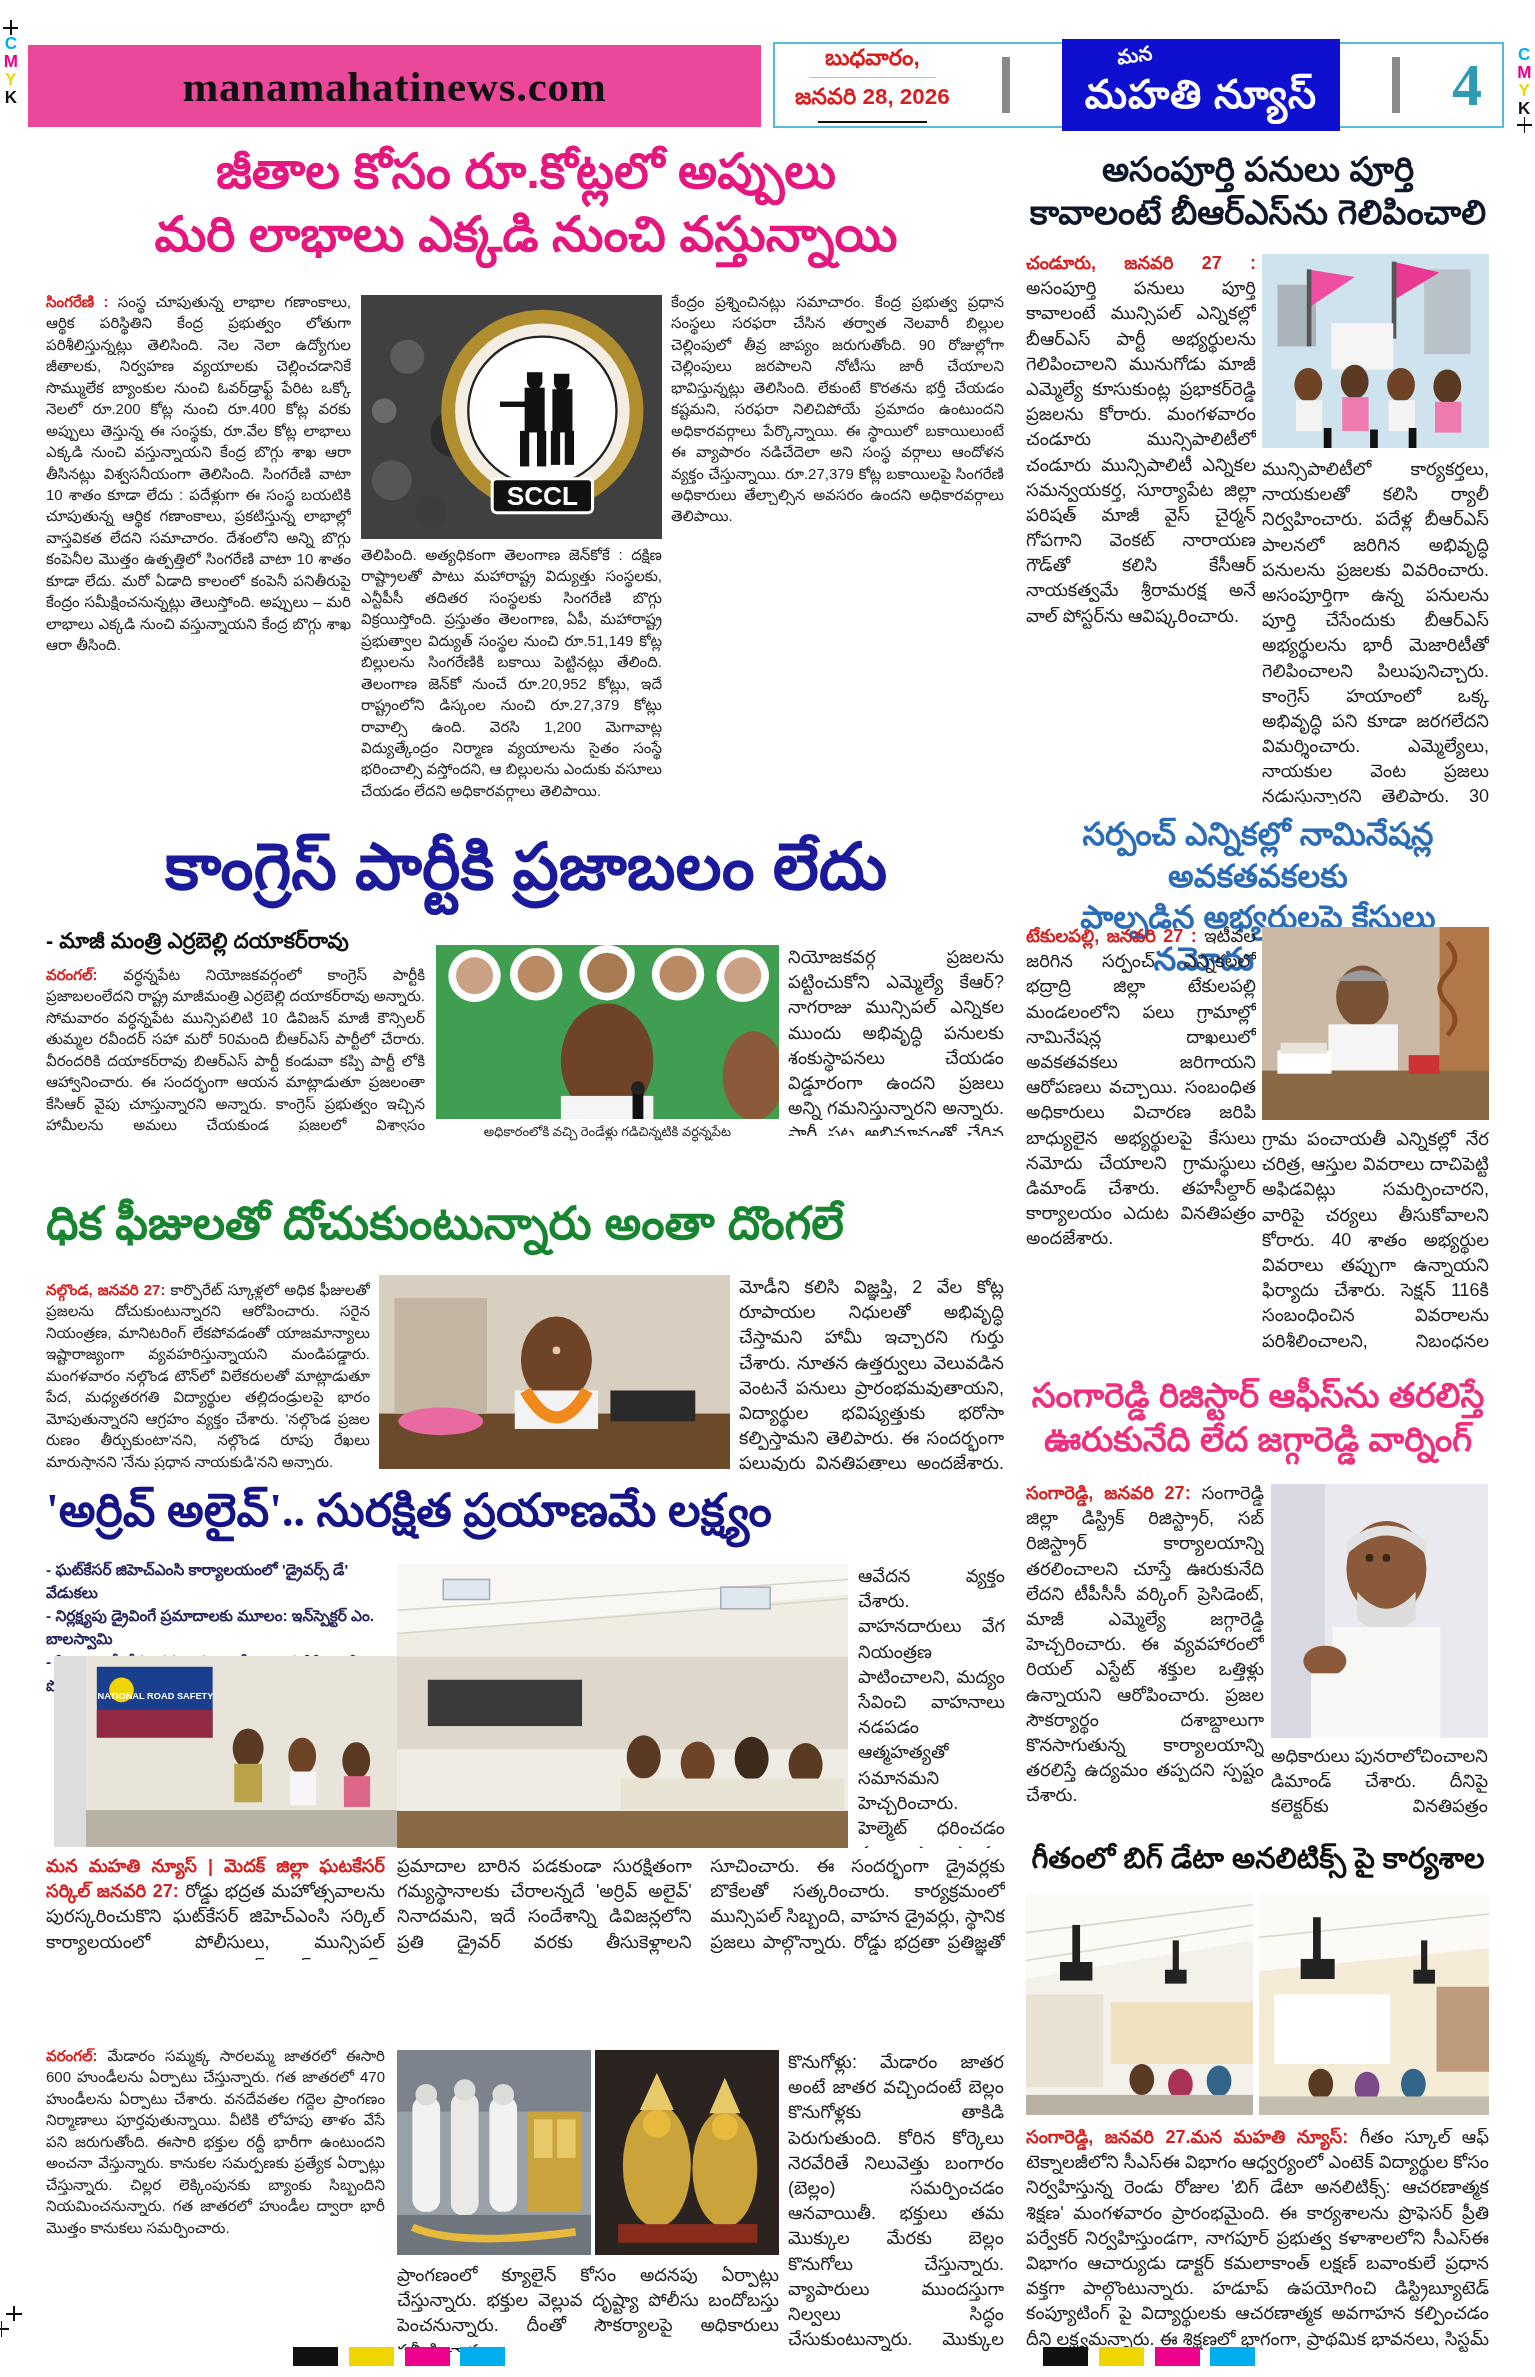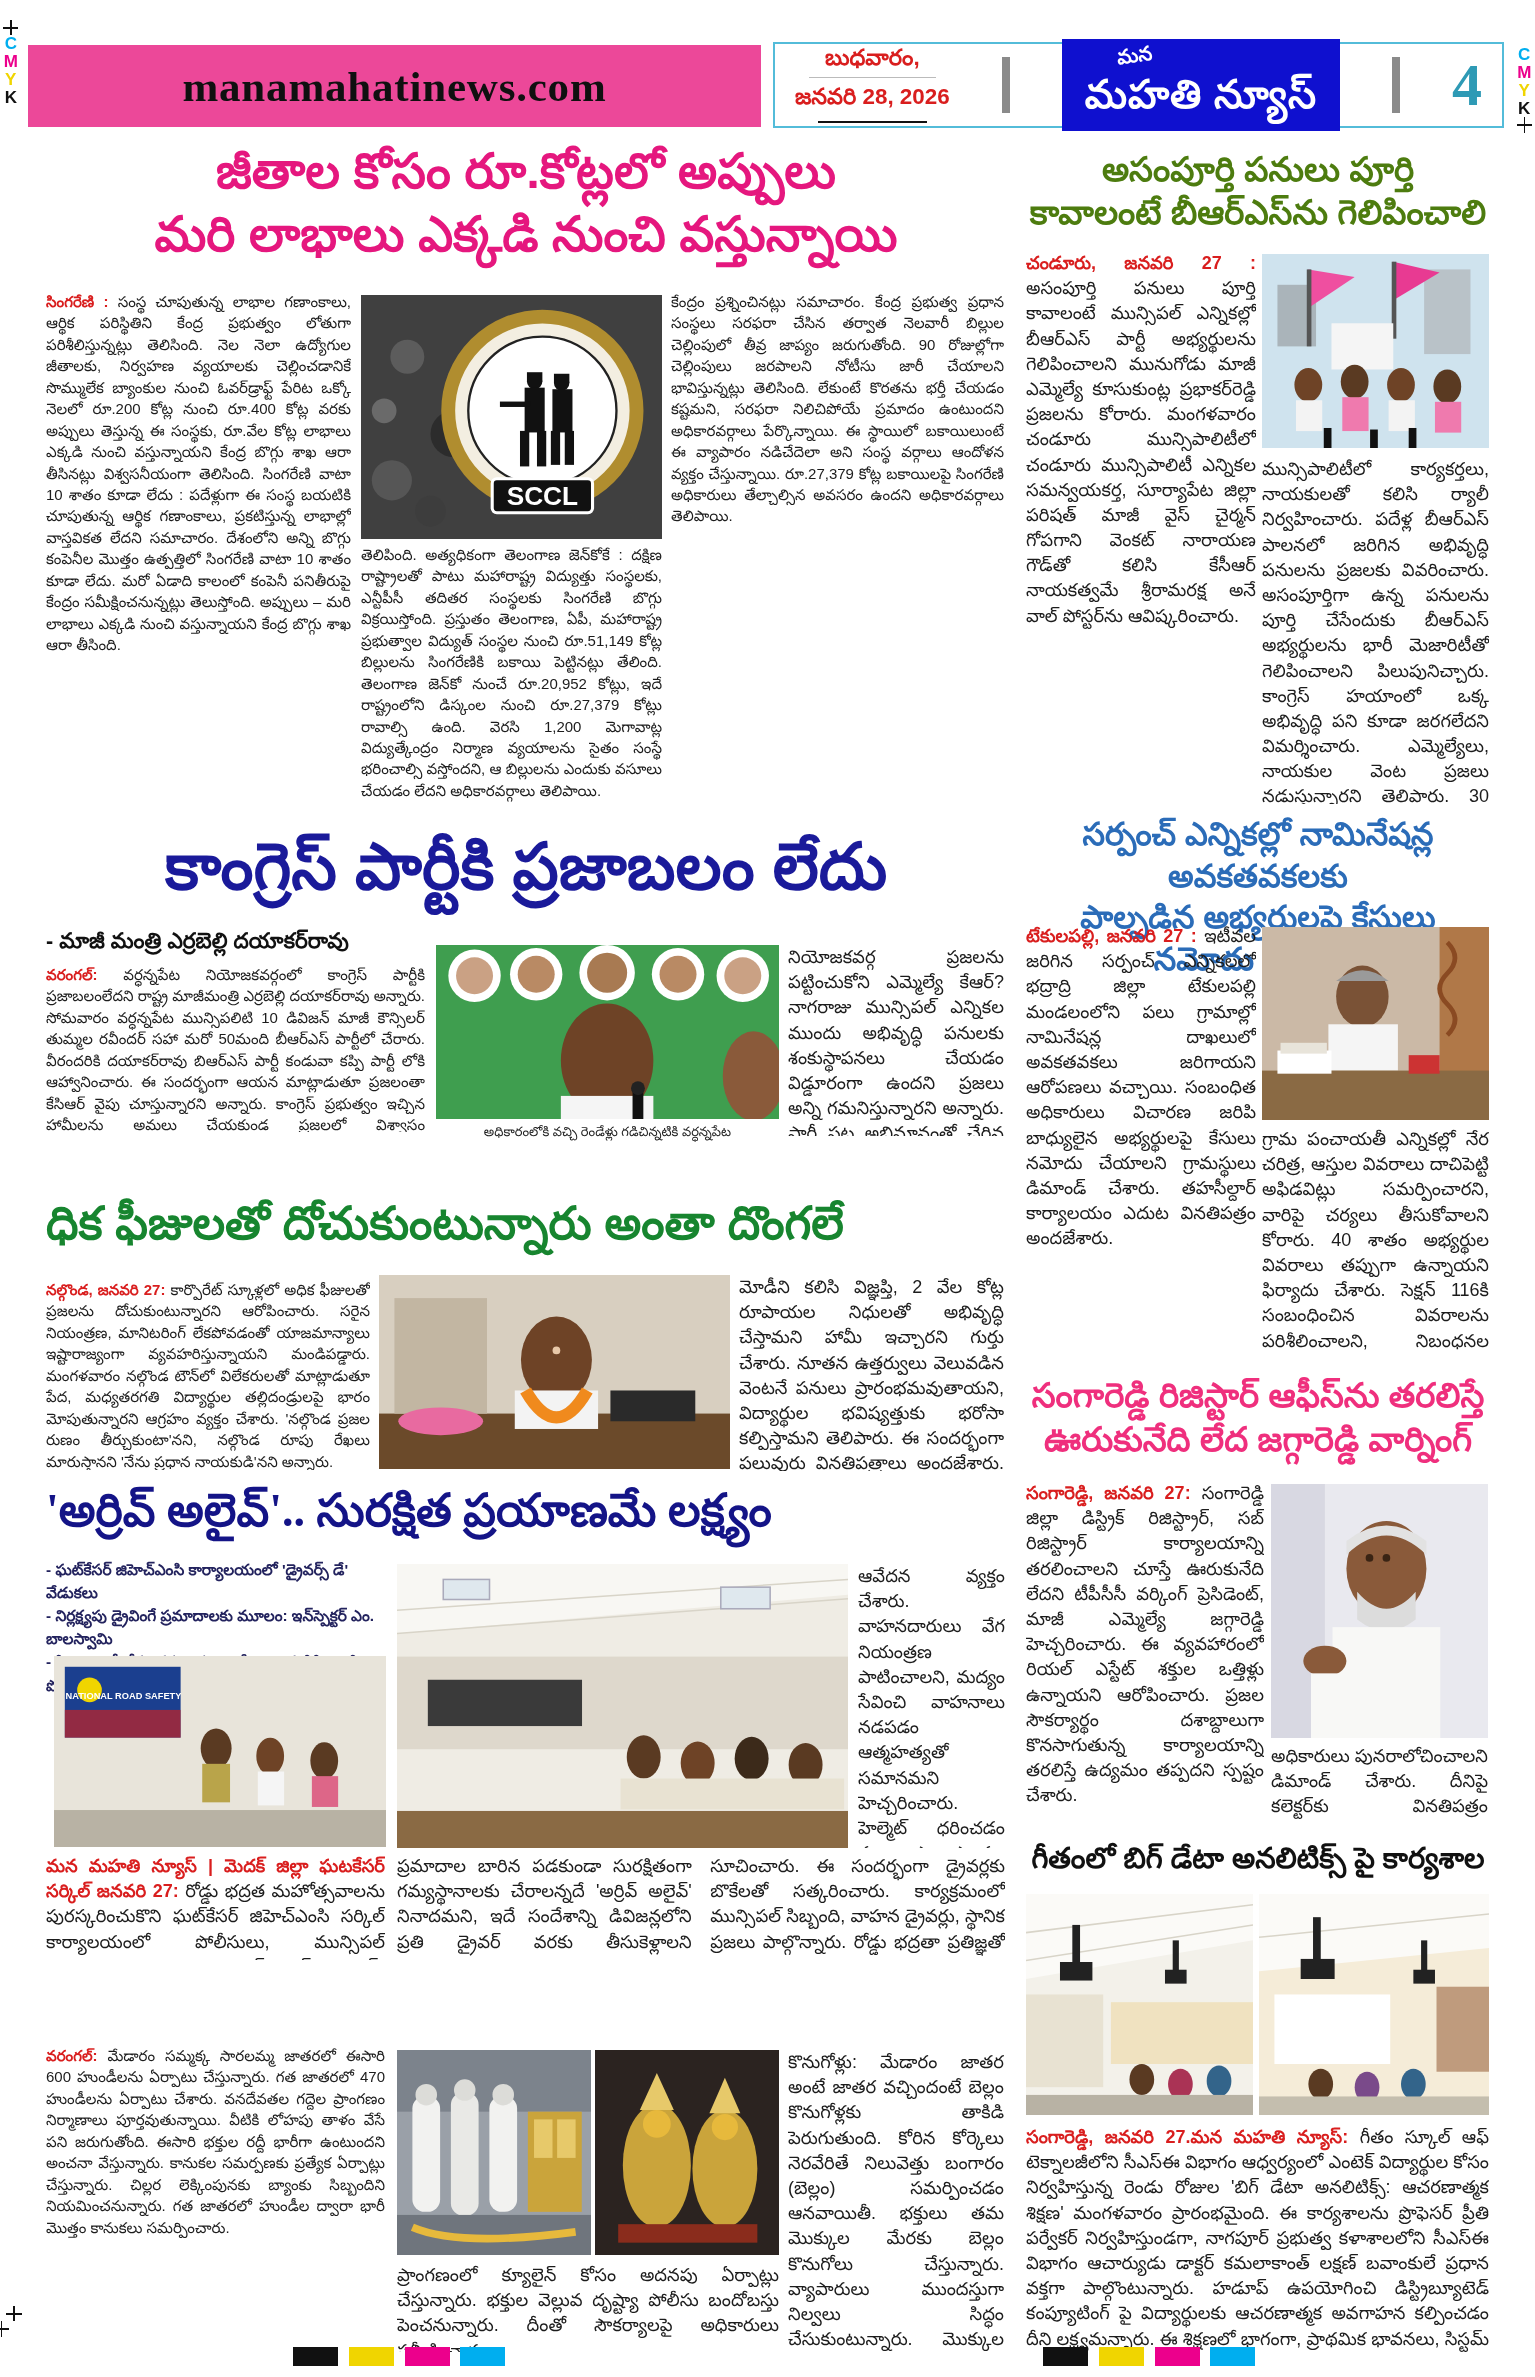--- a/index.html
+++ b/index.html
@@ -18,21 +18,21 @@
   .brand-top{display:block;font-size:20px;font-weight:bold;transform:rotate(-8deg);margin-left:-131px;}
   .brand-main{display:block;font-size:40px;font-weight:bold;letter-spacing:0.8px;}
   .page-num{color:#2e9ab5;font-size:60px;font-weight:bold;font-family:"Liberation Serif", serif;}
   
   .hl{font-weight:bold;line-height:1.28;letter-spacing:0;}
   .hl-a{color:#e5177e;font-size:49px;text-align:center;}
   .hl-b{color:#1a1a9a;font-size:65px;text-align:center;line-height:1.1;}
   .hl-c{color:#17852f;font-size:46px;text-align:left;}
   .hl-d{color:#141487;font-size:46px;text-align:left;font-family:Liberation Serif, serif;}
   .hl-e{color:#e8420f;font-size:49px;text-align:left;}
-  .hl-r1{color:#4d7c0f;font-size:34px;text-align:center;line-height:1.25;}
+  .hl-r1{color:#0f172a;font-size:34px;text-align:center;line-height:1.25;}
   .hl-r2{color:#2b6cb8;font-size:32px;text-align:center;line-height:1.3;}
   .hl-r3{color:#ef2f7d;font-size:34px;text-align:center;line-height:1.3;}
   .hl-r4{color:#111111;font-size:29px;text-align:center;}
   
   .bt{font-size:15px;line-height:1.43;text-align:justify;overflow:hidden;}
   .bt-sm{font-size:18px;line-height:1.4;text-align:justify;overflow:hidden;}
   .dateline{color:#d91e1e;font-weight:bold;}
   .byline{font-weight:bold;font-size:21.6px;color:#111111;}
   .bullet-line{font-size:15.4px;font-weight:bold;color:#23235e;line-height:1.5;}
   .caption{font-size:13px;line-height:1.3;color:#222;}
@@ -182,21 +182,21 @@
   <p class="abs bt-sm" style="left:739px;top:1275px;width:265px;height:196px;margin:0;">
     <span>మోడీని కలిసి విజ్ఞప్తి, 2 వేల కోట్ల రూపాయల నిధులతో అభివృద్ధి చేస్తామని హామీ ఇచ్చారని గుర్తు చేశారు. నూతన ఉత్తర్వులు వెలువడిన వెంటనే పనులు ప్రారంభమవుతాయని, విద్యార్థుల భవిష్యత్తుకు భరోసా కల్పిస్తామని తెలిపారు. ఈ సందర్భంగా పలువురు వినతిపత్రాలు అందజేశారు. పాఠశాలల్లో వసతుల కల్పనకు చర్యలు తీసుకుంటామని హామీ ఇచ్చారు. చదువుల వ్యాపారం మానుకోవాలని హెచ్చరించారు.</span>
   </p>
 
   <div class="abs hl hl-d" style="left:46px;top:1482px;width:960px;">'అర్రివ్ అలైవ్'.. సురక్షిత ప్రయాణమే లక్ష్యం</div>
   <div class="abs" style="left:46px;top:1558px;width:355px;">
     <div class="bullet-line">- ఘట్‌కేసర్ జిహెచ్ఎంసి కార్యాలయంలో 'డ్రైవర్స్ డే' వేడుకలు</div>
     <div class="bullet-line">- నిర్లక్ష్యపు డ్రైవింగే ప్రమాదాలకు మూలం: ఇన్‌స్పెక్టర్ ఎం. బాలస్వామి</div>
     <div class="bullet-line">- సిబ్బందితో రోడ్డు భద్రతా ప్రతిజ్ఞ చేయించిన డిసి వాణి, పోలీసులు</div>
   </div>
-  <div class="abs photo" style="left:54px;top:1656px;width:332px;height:191px;">
+  <div class="abs photo" style="left:54px;top:1656px;width:332px;height:191px;padding-left:32px;">
     <svg viewBox="0 0 430 248" preserveAspectRatio="none">
       <rect width="430" height="248" fill="#e8e4da"></rect>
       <rect x="14" y="14" width="150" height="92" fill="#1b3f8f"></rect>
       <circle cx="46" cy="44" r="16" fill="#f0d500"></circle>
       <text x="90" y="56" text-anchor="middle" font-size="12" font-weight="bold" fill="#ffffff" font-family="Liberation Sans, sans-serif">NATIONAL ROAD SAFETY</text>
       <rect x="14" y="70" width="150" height="36" fill="#c42222" opacity="0.7"></rect>
       <ellipse cx="210" cy="120" rx="20" ry="26" fill="#5a3a22"></ellipse>
       <rect x="192" y="140" width="36" height="50" fill="#b9a44a"></rect>
       <ellipse cx="280" cy="130" rx="18" ry="24" fill="#6e4326"></ellipse>
       <rect x="264" y="150" width="34" height="44" fill="#f5f5f5"></rect>

